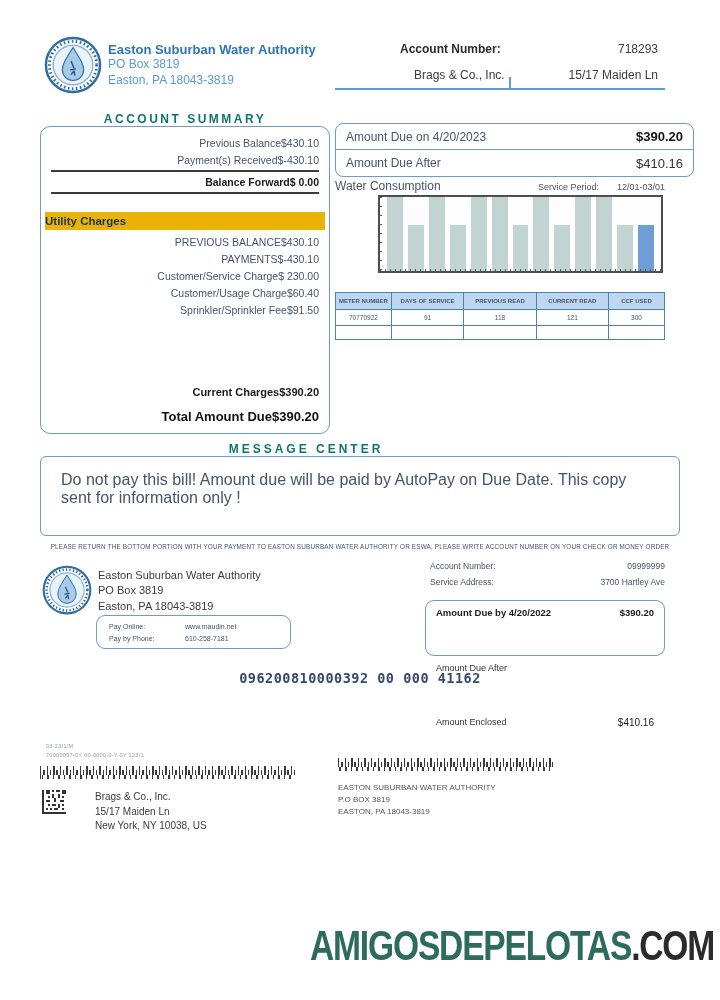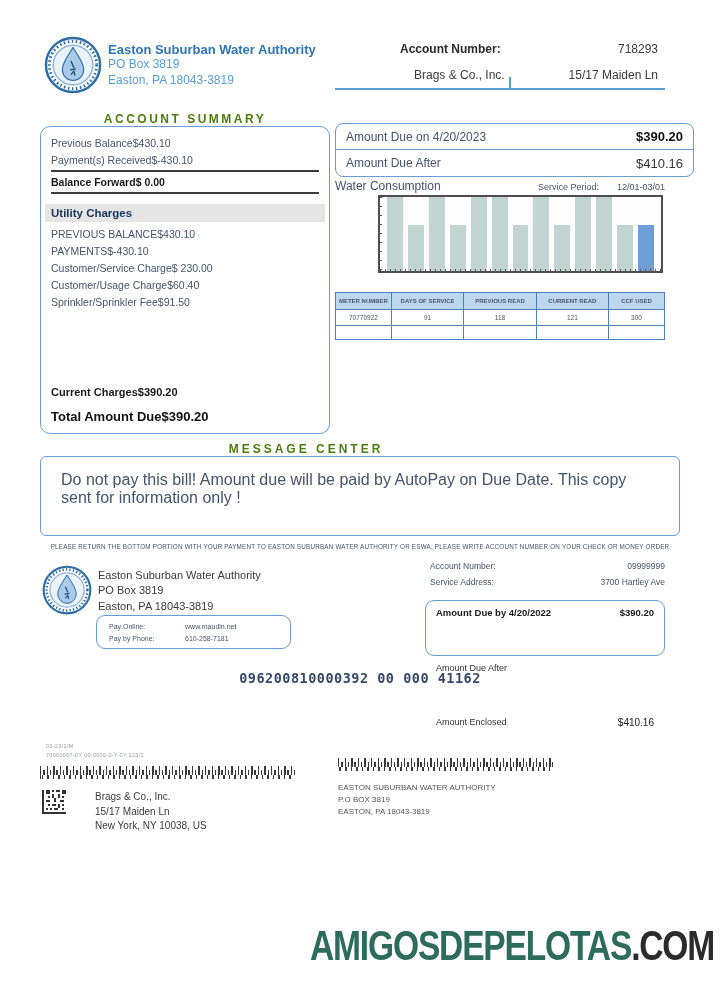--- a/index.html
+++ b/index.html
@@ -12,29 +12,29 @@
 
   
   .co-name { font-size:13px; font-weight:bold; color:#2e75b6; }
   .co-line { font-size:12px; color:#5b9bd5; line-height:1.3; }
   .acct-row { display:flex; justify-content:space-between; align-items:baseline; }
   .acct-label { font-size:12px; font-weight:bold; color:#2b2b2b; }
   .acct-val { font-size:12px; color:#3b3b3b; }
   .hdr-rule { background:#5b9bd5; }
 
   
-  .sec-title { text-align:center; font-size:12px; font-weight:600; letter-spacing:2.5px; color:#4d7c0f; }
+  .sec-title { text-align:center; font-size:12px; font-weight:600; letter-spacing:2.5px; color:#0f766e; }
   .sum-box {
     border:1.5px solid #6b9bd2; border-radius:10px; padding:7px 10px;
     display:flex; flex-direction:column; font-size:10.5px; color:#44546a;
   }
-  .srow { display:flex; justify-content:flex-start; padding:2.5px 0; }
+  .srow { display:flex; justify-content:flex-end; padding:2.5px 0; }
   .srow .val { text-align:right; }
   .bf-row { font-weight:bold; color:#1a1a1a; border-top:2px solid #3b3b3b; border-bottom:2px solid #3b3b3b; padding:4px 0; margin-top:2px; }
-  .util-band { background:#e5e5e5; color:#17365d; font-weight:bold; font-size:11.5px; padding:3px 6px; margin:10px -6px 3px -6px; }
+  .util-band { background:#eab308; color:#17365d; font-weight:bold; font-size:11.5px; padding:3px 0; margin:18px -6px 3px -6px; }
   .cc-row { font-weight:bold; color:#1a1a1a; font-size:11px; }
   .tot-row { font-weight:bold; color:#111; font-size:13px; padding-top:8px; }
   .spacer { flex:1 1 auto; }
 
   
   .due-box { border:1.5px solid #6b9bd2; border-radius:8px; overflow:hidden; }
   .due-row { display:flex; justify-content:space-between; align-items:center; height:26px; padding:0 10px; }
   .due-row:first-child { border-bottom:1px solid #6b9bd2; }
   .due-label { font-size:12px; color:#44546a; }
   .due-val-b { font-size:13px; font-weight:bold; color:#111; }

